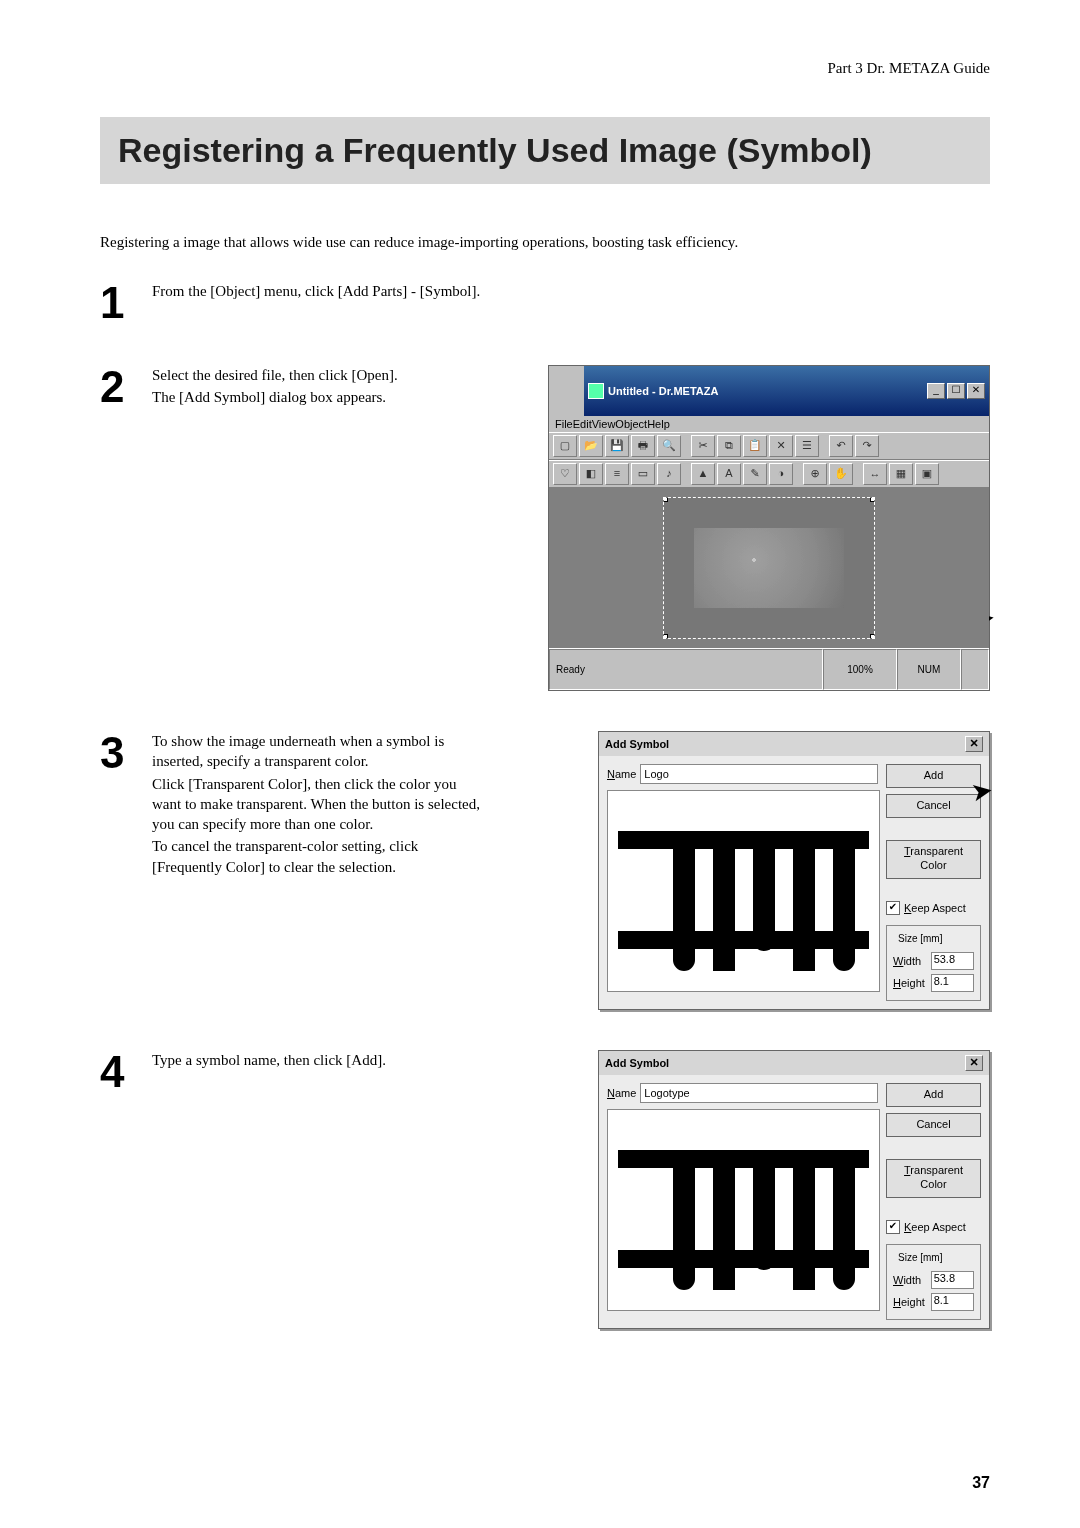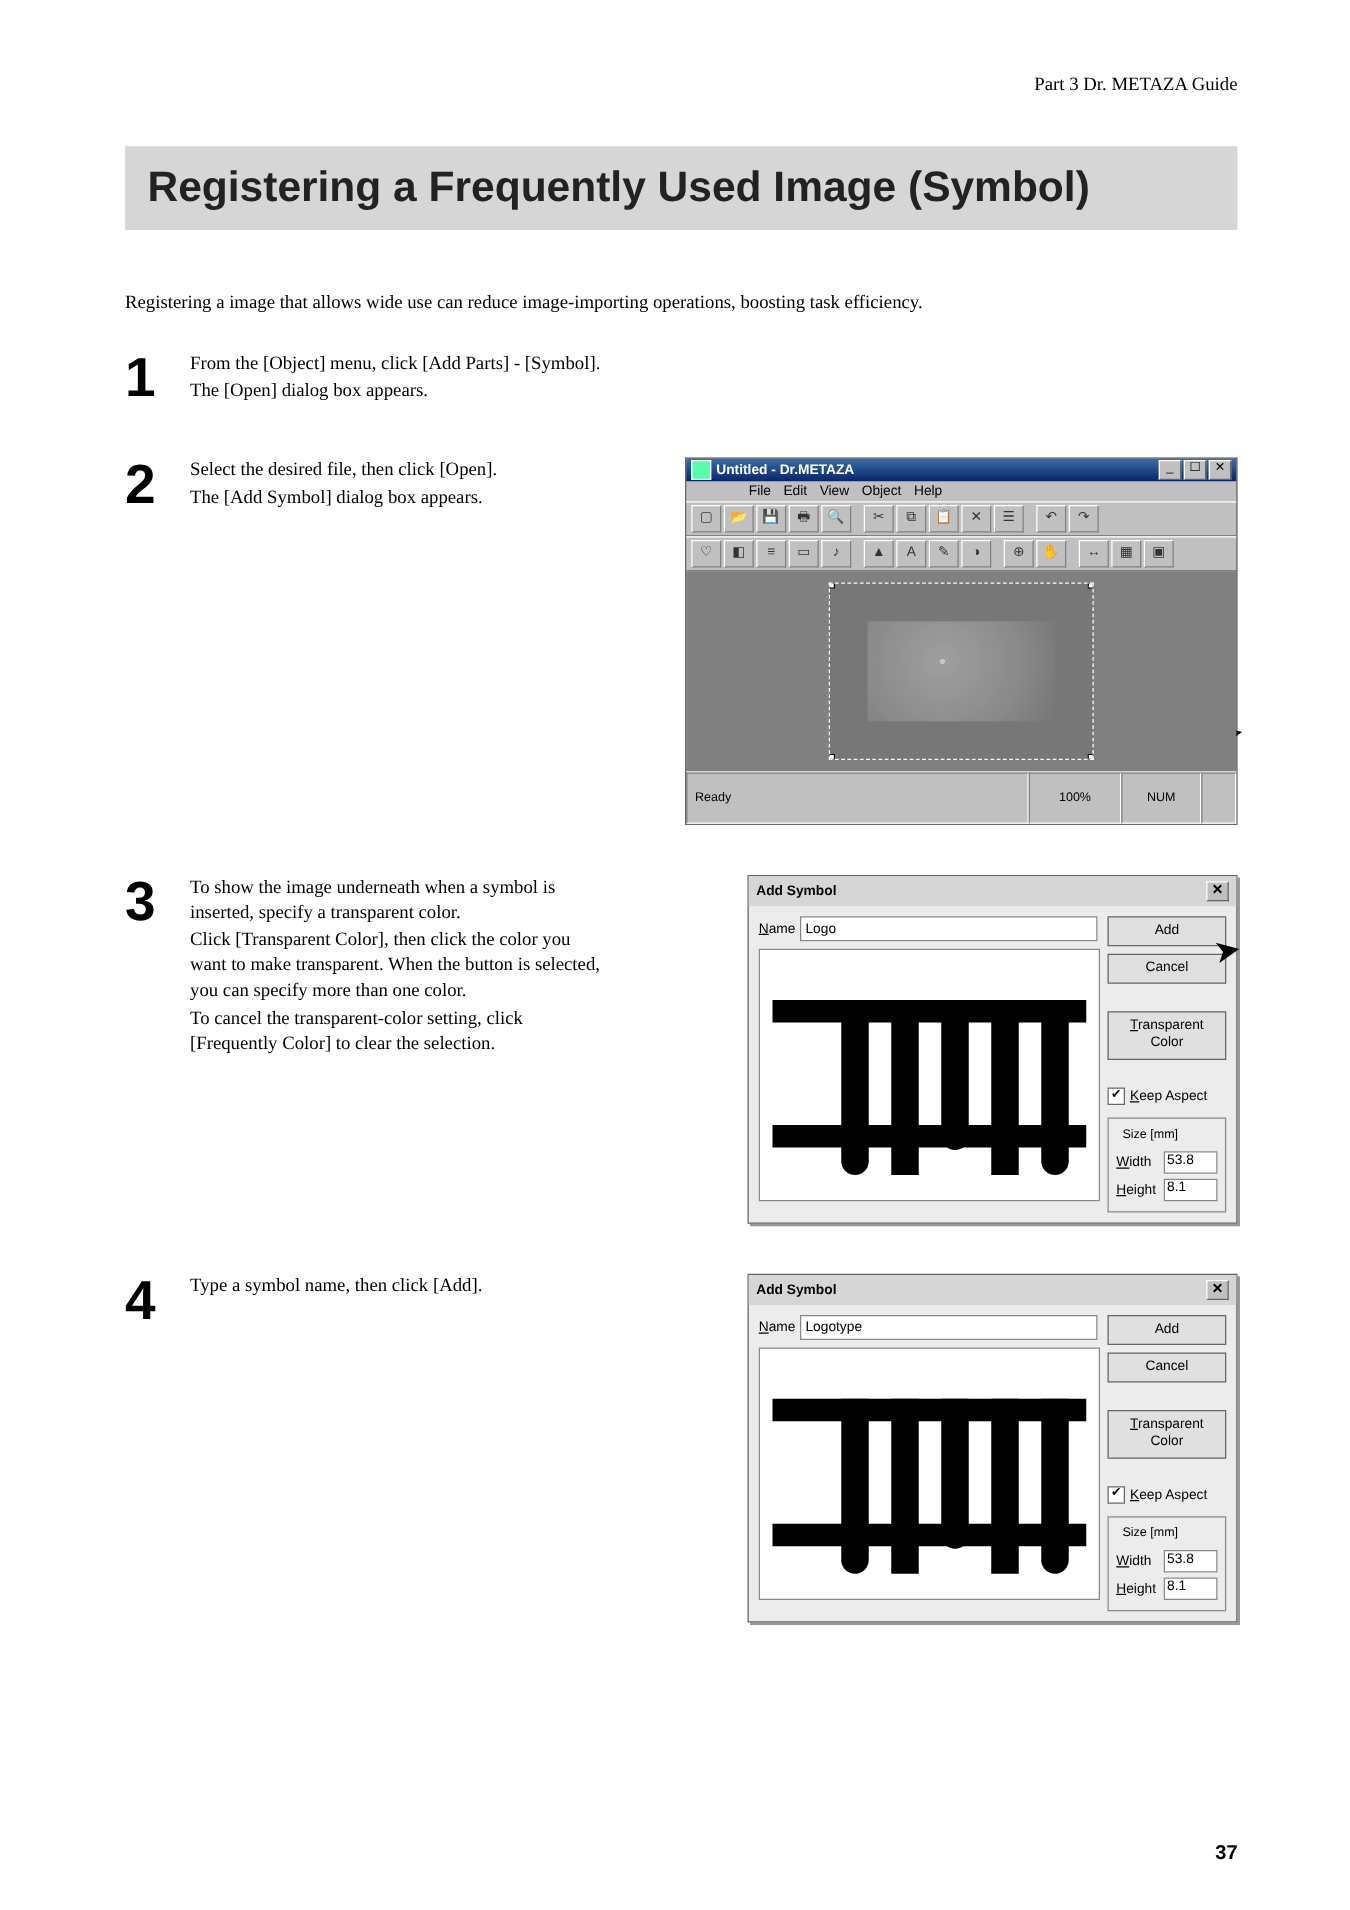--- a/index.html
+++ b/index.html
@@ -75,33 +75,34 @@
     bottom: 54px;
     font-size: 30px;
     color: #000;
     transform: rotate(-10deg);
   }
   .titlebar {
     background: linear-gradient(#3a6ea5,#08246b);
     color: #fff;
     display: flex;
     align-items: center;
-    padding: 0 4px;
+    padding: 16px 4px;
     height: 18px;
+    margin-left: 35px;
   }
   .titlebar .appicon {
     width: 14px; height: 14px; background: #5fa; border: 1px solid #fff; margin-right: 4px;
   }
   .titlebar .title-text { flex: 1; font-weight: bold; font-size: 11px; }
   .win-btn {
     width: 16px; height: 14px; background: #c0c0c0; border: 1px solid #fff;
     border-right-color:#666; border-bottom-color:#666; margin-left: 2px;
     font-size: 10px; line-height: 12px; text-align: center; color:#000;
   }
-  .menubar { display:flex; gap:10px; padding:2px 6px; font-size:11px; color:#000;margin-left:44px; }
+  .menubar { display:flex; gap:0; padding:2px 6px; font-size:11px; color:#000; }
   .menubar span { text-decoration: underline; text-decoration-color: transparent; }
   .toolbar { display:flex; padding:2px 4px; gap:2px; flex-wrap: wrap; border-top:1px solid #fff; border-bottom:1px solid #808080;}
   .tb-btn {
     width:22px; height:20px; background:#c0c0c0;
     border:1px solid #fff; border-right-color:#808080; border-bottom-color:#808080;
     font-size:11px; text-align:center; line-height:18px; color:#333;
   }
   .tb-sep { width:6px; }
   .canvas-area {
     background:#808080; height:160px; position:relative; display:flex; justify-content:center; align-items:center;
@@ -197,21 +198,20 @@
   <div class="intro">
     <p>Registering a image that allows wide use can reduce image-importing operations, boosting task efficiency.</p>
   </div>
 
   <div class="steps">
 
     <div class="step">
       <div class="step-num">1</div>
       <div class="step-text">
         <p>From the [Object] menu, click [Add Parts] - [Symbol].</p>
-        <p>The [Open] dialog box appears.</p>
       </div>
     </div>
 
     <div class="step">
       <div class="step-num">2</div>
       <div class="step-text">
         <p>Select the desired file, then click [Open].</p>
         <p>The [Add Symbol] dialog box appears.</p>
       </div>
       <div class="step-figure">

